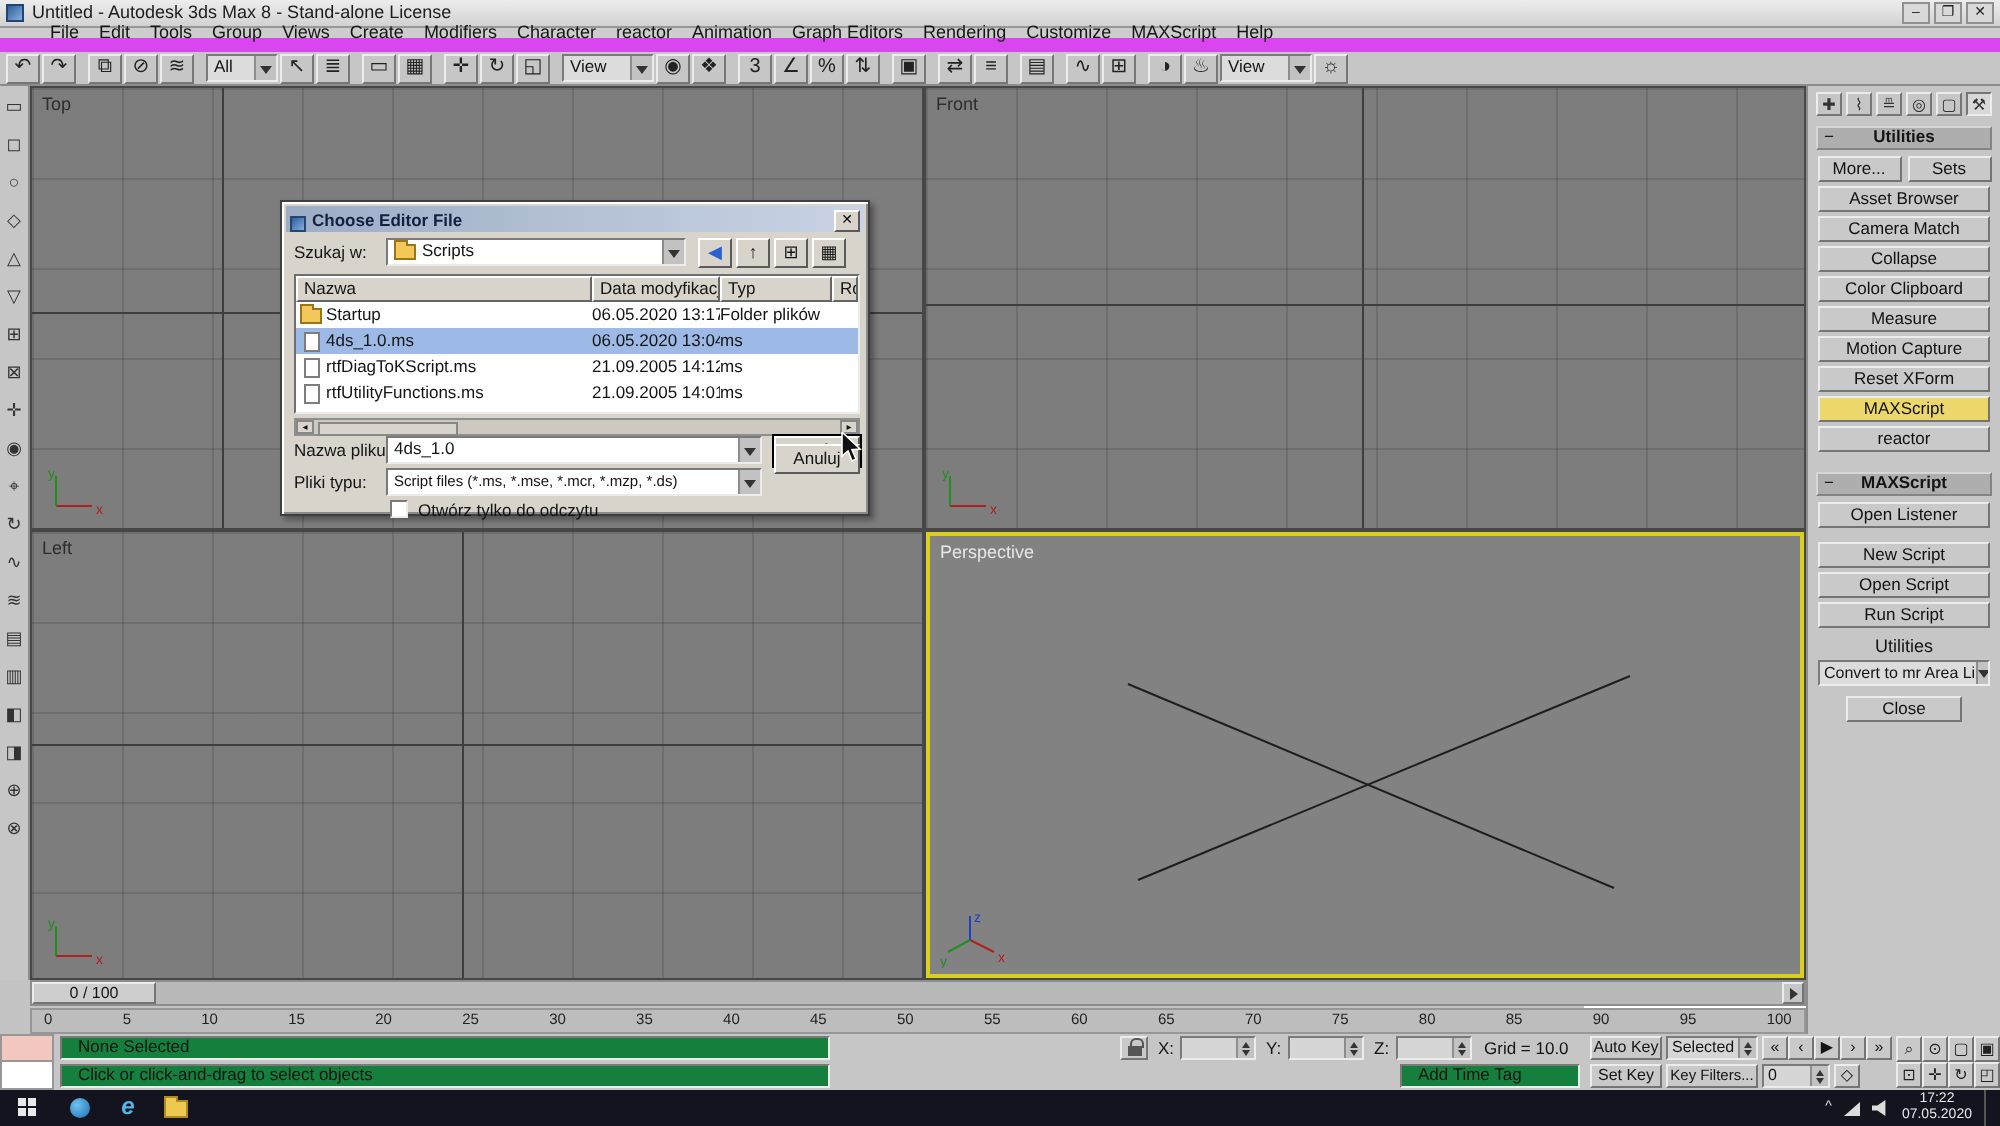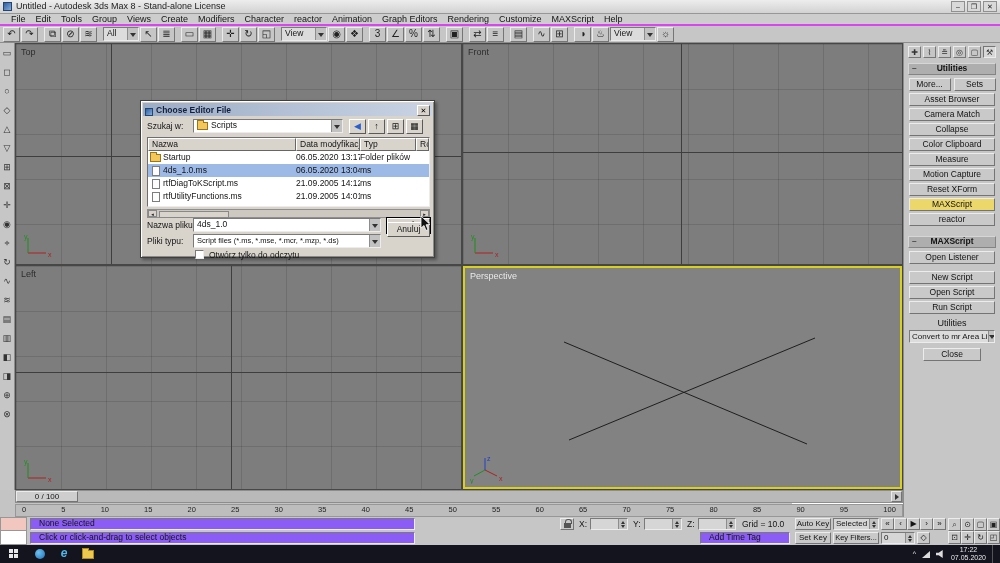--- a/index.html
+++ b/index.html
@@ -5,21 +5,21 @@
 *{box-sizing:border-box;margin:0;padding:0;user-select:none}
 html,body{width:1000px;height:563px;overflow:hidden}
 #root{position:relative;width:792px;height:563px;background:#c4c4c4;font-family:"Liberation Sans",sans-serif;font-size:9px;color:#141414;line-height:1.15}
 
 #titlebar{position:absolute;left:0;top:0;width:1000px;height:14px;background:linear-gradient(#ededed,#d2d2d2);border-bottom:1px solid #979797;display:flex;align-items:center;gap:4px;padding:0 3px}
 .app-icon{width:9px;height:9px;background:linear-gradient(135deg,#2f5f9e,#87aede);border:1px solid #22466f}
 #titlebar .title{font-size:9px;color:#1c1c1c;white-space:nowrap}
 .win-btns{margin-left:auto;display:flex;gap:2px}
 .win-btn{width:14px;height:11px;background:#d9d9d9;border:1px solid #909090;font-size:7px;line-height:9px;text-align:center;color:#222}
 
-#menubar{position:absolute;left:0;top:14px;width:1000px;height:12px;background:#cdcdcd;border-bottom:2px solid #d946ef;display:flex;align-items:center;padding-left:6px}
+#menubar{position:absolute;left:0;top:14px;width:1000px;height:12px;background:#cdcdcd;border-bottom:7px solid #d946ef;display:flex;align-items:center;padding-left:20px}
 .menu-item{padding:0 5px;white-space:nowrap}
 
 #toolbar{position:absolute;left:0;top:26px;width:1000px;height:17px;background:#c6c6c6;border-bottom:1px solid #8d8d8d;display:flex;align-items:center;padding-left:3px;gap:1px}
 .tbtn{width:17px;height:15px;display:flex;align-items:center;justify-content:center;font-size:10px;color:#222;background:#c6c6c6;border:1px solid;border-color:#ececec #767676 #767676 #ececec}
 .tsep{width:4px;height:15px}
 .tcombo{height:14px;display:flex;align-items:center;background:#dcdcdc;border:1px solid;border-color:#7a7a7a #ececec #ececec #7a7a7a;padding-left:3px;font-size:8.5px}
 .combo-arrow{width:11px;align-self:stretch;margin-left:auto;background:#c2c2c2;border-left:1px solid #8d8d8d;display:flex;align-items:center;justify-content:center}
 .combo-arrow::after{content:"";border:3px solid transparent;border-top:4px solid #333;margin-top:4px}
 
 #left-toolbar{position:absolute;left:0;top:43px;width:15px;height:447px;background:#c6c6c6;border-right:1px solid #8d8d8d;display:flex;flex-direction:column;align-items:center;padding-top:4px;gap:7px}
@@ -58,21 +58,21 @@
 .ts-handle{width:62px;background:#cecece;border:1px solid;border-color:#ececec #747474 #747474 #ececec;display:flex;align-items:center;justify-content:center;font-size:8px}
 .ts-track{flex:1}
 .ts-next{width:11px;background:#c6c6c6;border:1px solid;border-color:#ececec #747474 #747474 #ececec;display:flex;align-items:center;justify-content:center}
 .ts-next::after{content:"";border:3px solid transparent;border-left:4px solid #333;margin-left:3px}
 #track-bar{position:absolute;left:15px;top:504px;width:888px;height:13px;background:#bdbdbd;border:1px solid #979797;display:flex;justify-content:space-between;align-items:center;padding:0 6px;font-size:7.5px;color:#222}
 
 #status{position:absolute;left:0;top:517px;width:1000px;height:28px;background:#c6c6c6}
 #mini-listener{position:absolute;left:0;top:0;width:27px;height:28px}
 #mini-listener .pink{height:14px;background:#f2c7c0;border:1px solid #979797}
 #mini-listener .white{height:14px;background:#fff;border:1px solid #979797;border-top:none}
-.sbox{position:absolute;display:flex;align-items:flex-start;padding-left:8px;font-size:8.5px;background:#8b5cf6;border:1px solid;border-color:#7a7a7a #ececec #ececec #7a7a7a}
+.sbox{position:absolute;display:flex;align-items:flex-start;padding-left:8px;font-size:8.5px;background:#15803d;border:1px solid;border-color:#7a7a7a #ececec #ececec #7a7a7a}
 .slabel{position:absolute;font-size:8.5px}
 .sfield{position:absolute;display:flex;align-items:center;background:#d6d6d6;border:1px solid;border-color:#7a7a7a #ececec #ececec #7a7a7a;font-size:8px;padding-left:2px}
 .spin{width:9px;align-self:stretch;margin-left:auto;background:#c2c2c2;border-left:1px solid #8d8d8d;display:flex;flex-direction:column;align-items:center;justify-content:center;gap:1px}
 .spin::before{content:"";border:2px solid transparent;border-bottom:3px solid #333}
 .spin::after{content:"";border:2px solid transparent;border-top:3px solid #333}
 .sbtn{position:absolute;display:flex;align-items:center;justify-content:center;font-size:8px;background:#c9c9c9;border:1px solid;border-color:#ececec #747474 #747474 #ececec}
 .lock-body{width:7px;height:5px;background:#555;position:relative;margin-top:3px}
 .lock-body::before{content:"";position:absolute;left:1px;top:-4px;width:5px;height:4px;border:1px solid #555;border-bottom:none;border-radius:3px 3px 0 0}
 #nav-grid{position:absolute;left:948px;top:1px;display:grid;grid-template-columns:repeat(4,13px);grid-auto-rows:13px}
 .nav-btn{display:flex;align-items:center;justify-content:center;font-size:8px;background:#c9c9c9;border:1px solid;border-color:#ececec #747474 #747474 #ececec;color:#222}

